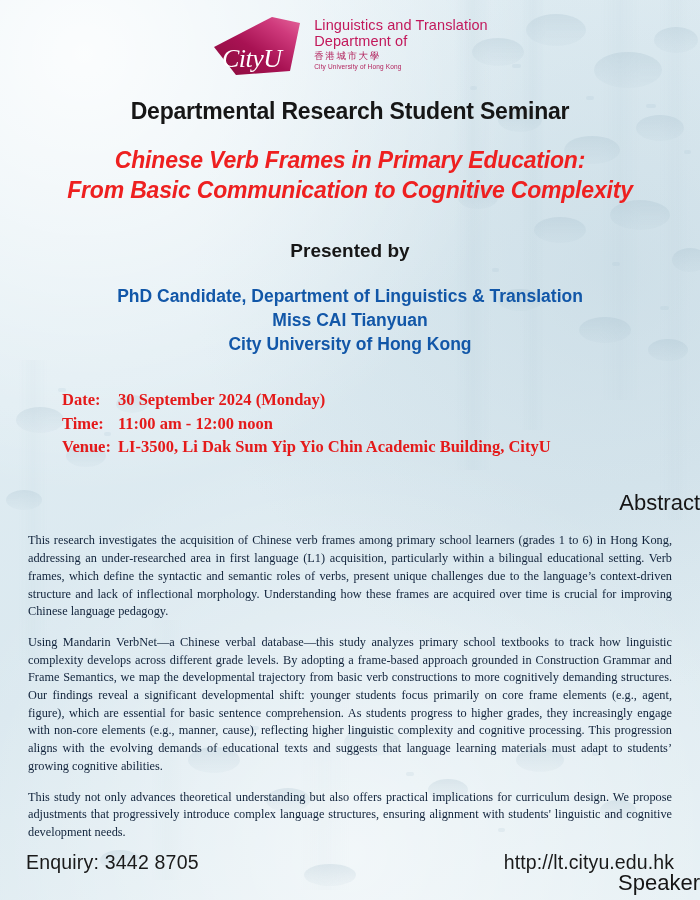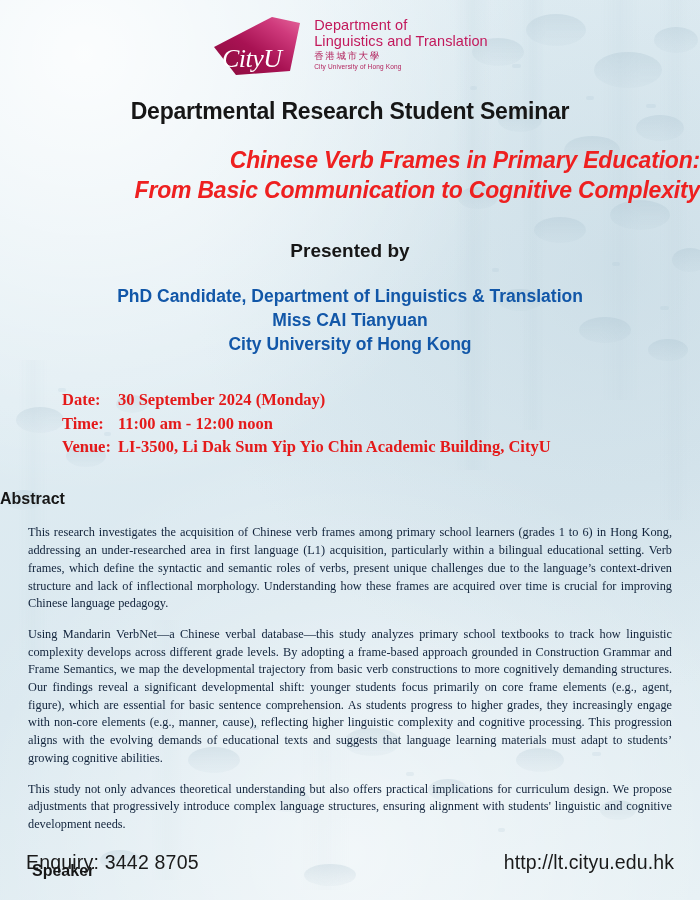--- a/index.html
+++ b/index.html
@@ -88,21 +88,21 @@
     position: relative;
     text-align: center;
     font-size: 23px;
     font-weight: bold;
     color: #161616;
     letter-spacing: -0.2px;
     margin-top: 6px;
   }
   .talk-title {
     position: relative;
-    text-align: right;
+    text-align: center;
     color: #ee2020;
     font-weight: bold;
     font-style: italic;
     font-size: 23px;
     line-height: 1.32;
     margin-top: 20px;
     letter-spacing: -0.2px;
   }
   .presented-by {
     position: relative;
@@ -131,23 +131,23 @@
     font-weight: bold;
     font-size: 16.5px;
     line-height: 1.42;
   }
   .details-row { display: flex; }
   .details-label { width: 56px; flex: none; }
 
   
   .section-title {
     position: relative;
-    text-align: left;
-    font-size: 16px;
-    font-weight: bold;
+    text-align: right;
+    font-size: 22px;
+    font-weight: normal;
     color: #161616;
   }
   .abstract-title { margin-top: 32px; }
   .speaker-title { margin-top: 28px; margin-left: 32px; }
 
   
   .body-copy {
     position: relative;
     margin: 0 28px;
     font-family: "Liberation Serif", serif;
@@ -265,22 +265,22 @@
               <stop offset="78%" stop-color="#cf3a7c"></stop>
               <stop offset="100%" stop-color="#e4669b"></stop>
             </linearGradient>
           </defs>
           <path d="M2 30 L60 0 L88 6 L78 54 L24 58 Z" fill="url(#cityuGrad)"></path>
           <text x="10" y="50" font-family="'Liberation Serif', serif" font-size="26" font-style="italic" fill="#ffffff" letter-spacing="-0.5">CityU</text>
         </svg>
       </div>
 
       <div class="logo-text">
+        <div class="dept-line">Linguistics and Translation</div>
         <div class="dept-line">Department of</div>
-        <div class="dept-line">Linguistics and Translation</div>
         <div class="zh-line">香港城市大學</div>
         <div class="en-small">City University of Hong Kong</div>
       </div>
 
     </div>
   </div>
 
   <div class="seminar-heading">Departmental Research Student Seminar</div>
 
   <div class="talk-title">

